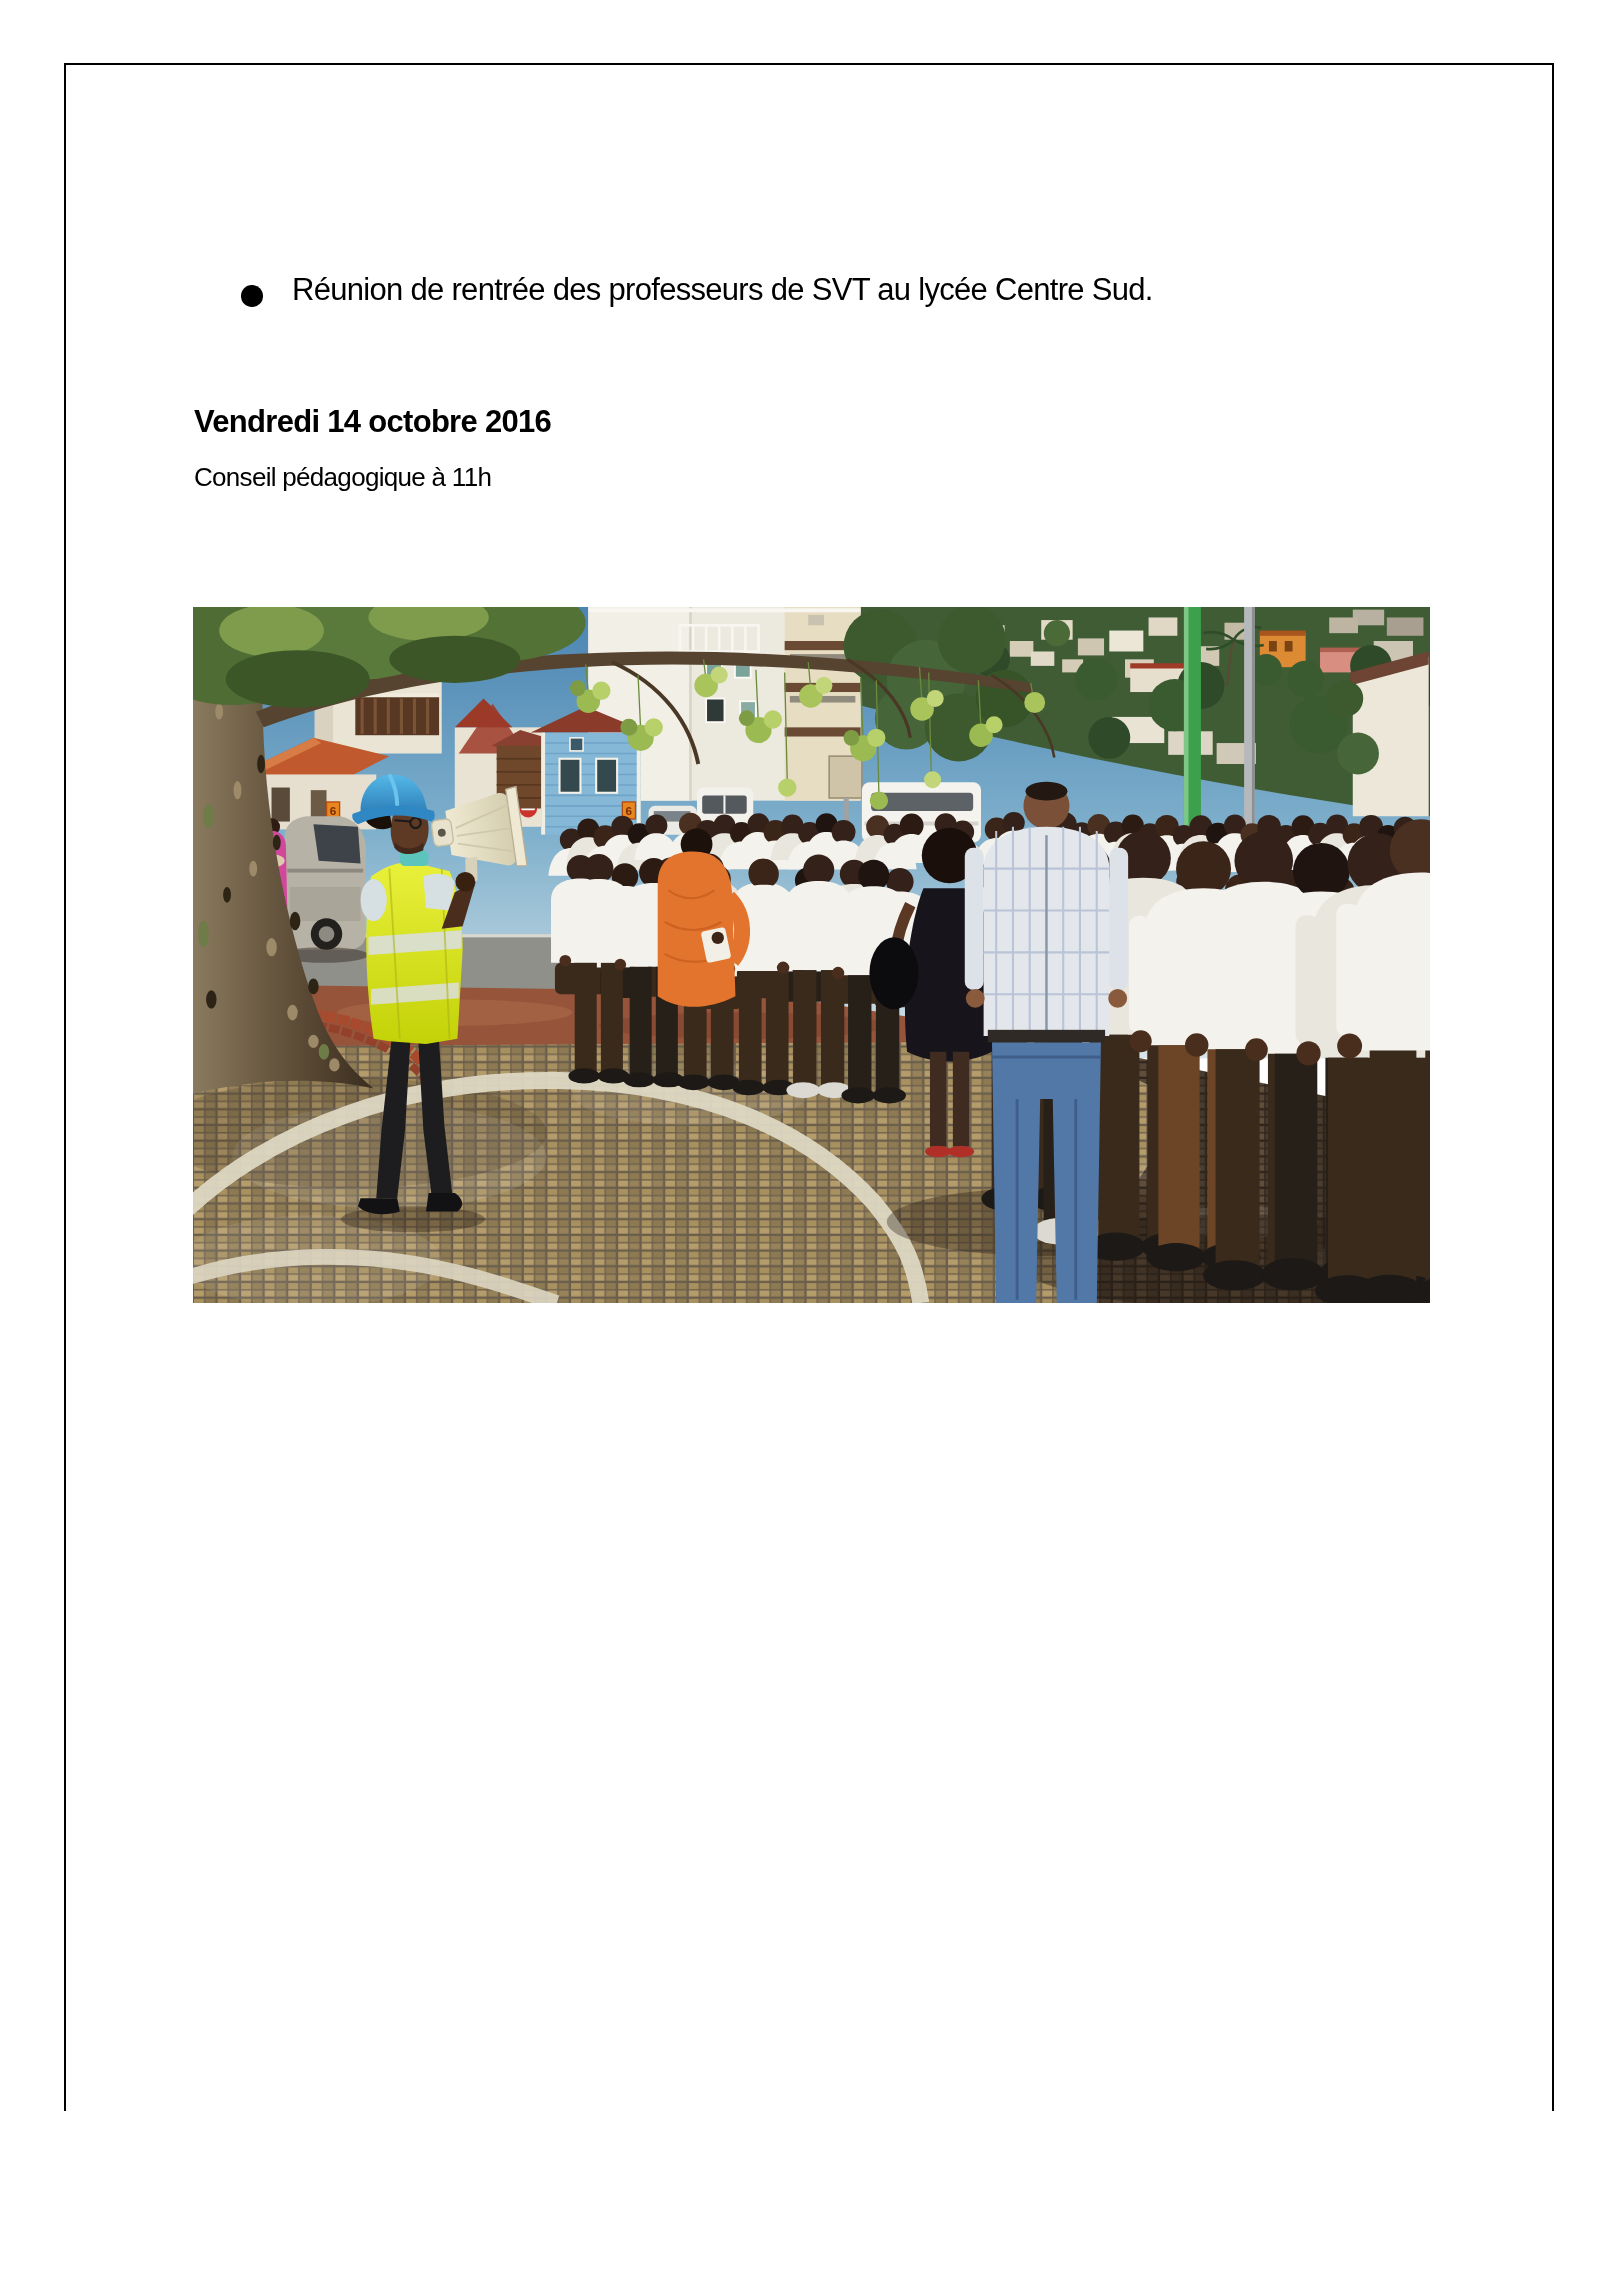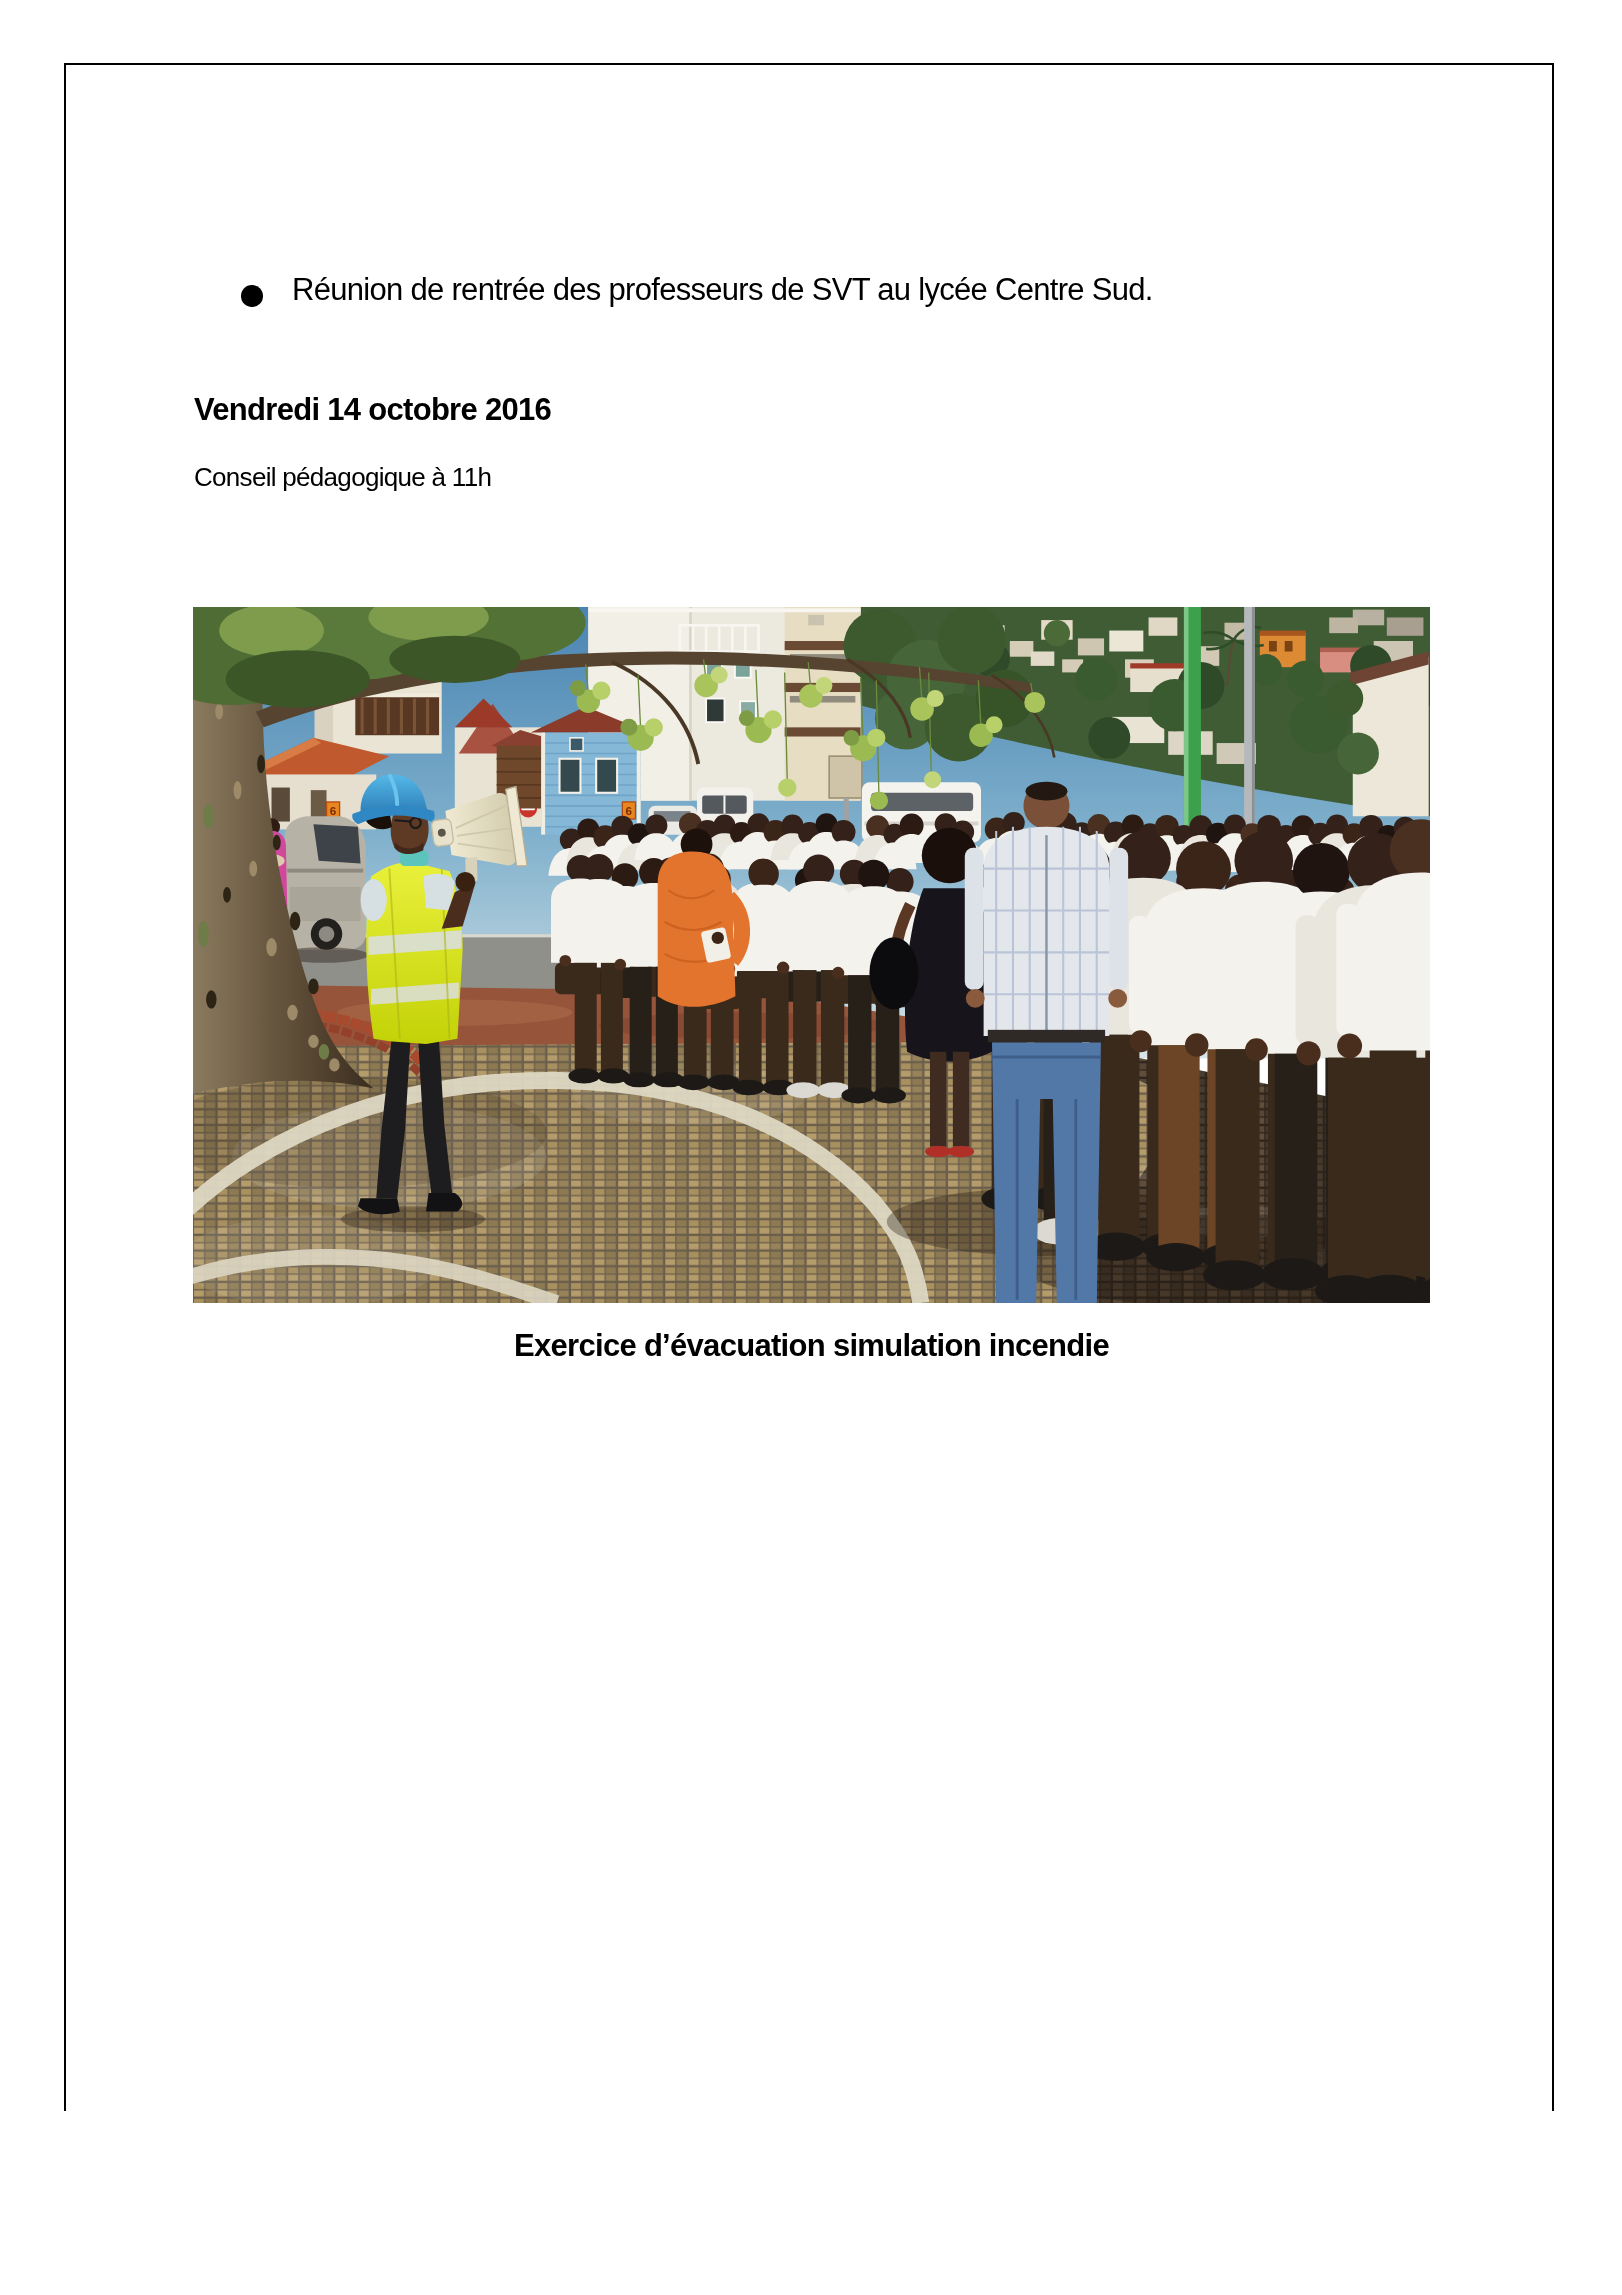--- a/index.html
+++ b/index.html
@@ -2,21 +2,21 @@
 <html style="font-size:10.5px"><head>
 <meta charset="utf-8">
 <style>
   html,body{margin:0;padding:0;background:#ffffff;}
   .page{position:relative;width:1622px;height:2111px;background:#ffffff;overflow:hidden;
         font-family:"Liberation Sans",sans-serif;color:#000;}
   .frame{position:absolute;left:64px;top:63px;width:1490px;height:2163px;
          border:2.6px solid #000;box-sizing:border-box;}
   .dot{position:absolute;left:241px;top:285px;width:21.6px;height:21.6px;border-radius:50%;background:#000;}
   .li-text{position:absolute;left:292px;top:271px;font-size:31px;line-height:38px;letter-spacing:-0.7px;white-space:nowrap;}
-  .h-bold{position:absolute;left:194px;top:392px;font-size:31px;font-weight:bold;letter-spacing:-0.7px;white-space:nowrap;}
+  .h-bold{position:absolute;left:194px;top:404px;font-size:31px;font-weight:bold;letter-spacing:-0.7px;white-space:nowrap;}
   .h-plain{position:absolute;left:194px;top:462px;font-size:26px;letter-spacing:-0.7px;white-space:nowrap;}
   .photo{position:absolute;left:193px;top:607px;width:1237px;height:696px;}
   .caption{position:absolute;left:193px;top:1328px;width:1237px;text-align:center;
            font-size:31px;font-weight:bold;letter-spacing:-0.7px;}
   svg text{font-family:"Liberation Sans",sans-serif;}
 </style>
 </head>
 <body>
 
 <div class="page">
@@ -578,15 +578,14 @@
         <path d="M 202 172 L 244 160 M 202 178 L 244 178 M 202 184 L 244 196" stroke="#cfc8ac" stroke-width="1.4" fill="none"></path>
         <rect x="184" y="164" width="15" height="20" rx="4" fill="#e8e2cc" stroke="#c4bca0" stroke-width="1"></rect>
         <circle cx="191" cy="174" r="3" fill="#5a5648"></circle>
         <path d="M 206 196 L 215 196 L 213 214 L 204 214 Z" fill="#d8d2ba"></path>
       </g>
       <path d="M 200 218 L 216 210 L 206 244 L 190 246 Z" fill="#4a2d1c"></path>
       <circle cx="208" cy="210" r="7.5" fill="#38210f"></circle>
     </g>
   </svg>
 
-  <div class="caption">Exercice d’évacuation simulation incendie</div>
 </div>
 
 
 </body></html>

